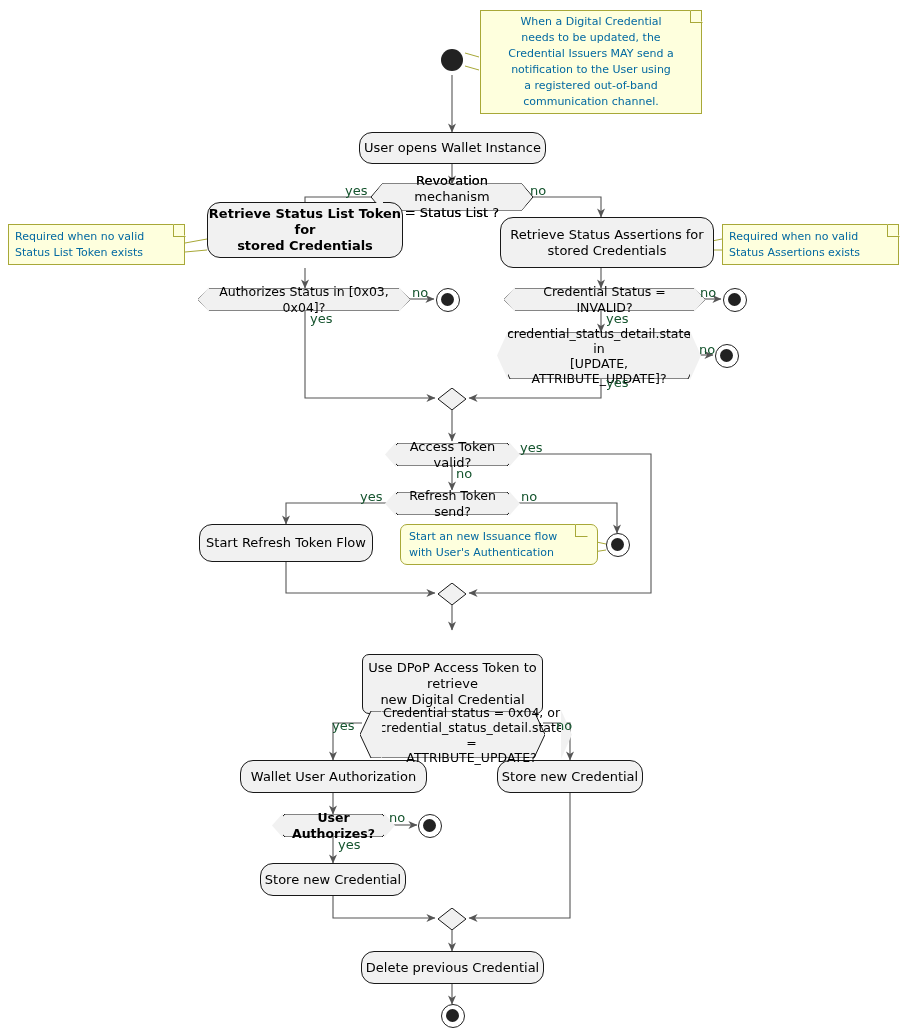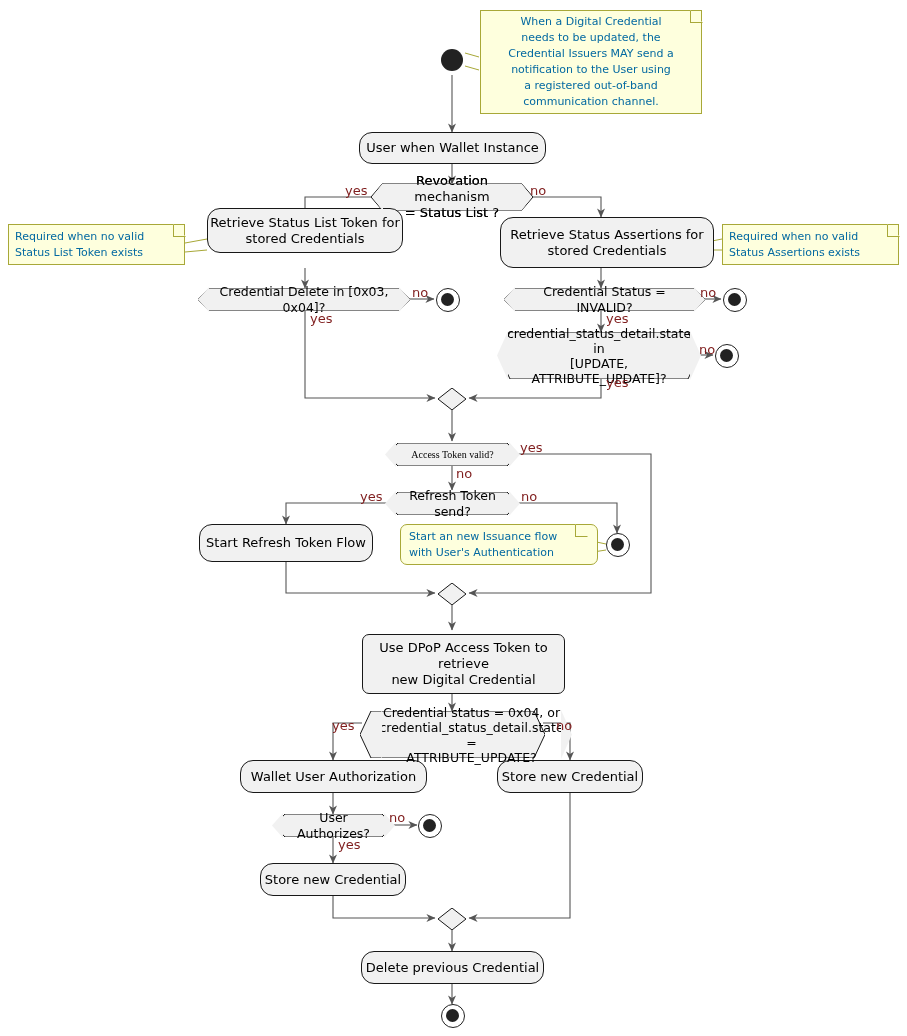--- a/index.html
+++ b/index.html
@@ -106,21 +106,21 @@
     width: 12px; height: 12px;
     background: #FEFFDD;
     border-left: 1px solid #A8A838;
     border-bottom: 1px solid #A8A838;
     z-index: 5;
   }
   .edge-label {
     position: absolute;
     font-size: 13px;
     line-height: 14px;
-    color: #7f1d1d;
+    color: #14532d;
     z-index: 4;
     white-space: nowrap;
   }
   .bullet {
     position: absolute;
     z-index: 3;
   }
 </style>
 </head>
 <body>
@@ -207,51 +207,51 @@
   <div class="bullet" style="left:441px; top:49px; width:22px; height:22px; background:#222222; border-radius:50%;"></div>
 
   <div class="note" style="left:480px; top:10px; width:222px; height:104px; padding:4px 8px 4px 8px;">When a Digital Credential
 needs to be updated, the
 Credential Issuers MAY send a
 notification to the User using
 a registered out-of-band
 communication channel.</div>
   <div class="note-fold" style="left:690px; top:10px; transform: rotate(0deg); clip-path: polygon(0 0, 100% 100%, 0 100%); background:#FEFFDD; border:none; border-left:1px solid #A8A838; border-bottom:1px solid #A8A838;"></div>
 
-  <div class="node" style="left:359px; top:132px; width:187px; height:32px;">User when Wallet Instance</div>
+  <div class="node" style="left:359px; top:132px; width:187px; height:32px;">User opens Wallet Instance</div>
 
   <div class="diamond-node" style="left:383px; top:184px; width:138px; height:26px;">Revocation mechanism
 = Status List ?</div>
   <svg class="dcap" style="left:371px; top:183px;" width="162" height="28">
     <polygon points="12,0 150,0 162,14 150,28 12,28 0,14" fill="#F1F1F1" stroke="#181818" stroke-width="1"></polygon>
   </svg>
   <div class="diamond-node" style="left:383px; top:184px; width:138px; height:26px; border:none; background:transparent; z-index:4;">Revocation mechanism
 = Status List ?</div>
 
   <div class="edge-label" style="left:345px; top:184px;">yes</div>
   <div class="edge-label" style="left:530px; top:184px;">no</div>
 
-  <div class="node" style="left:207px; top:208px; width:196px; height:45px;">Retrieve Status List Token for
+  <div class="node" style="left:207px; top:202px; width:196px; height:56px;font-weight:bold;">Retrieve Status List Token for
 stored Credentials</div>
 
   <div class="note left-align" style="left:8px; top:224px; width:177px; height:41px; padding:3px 8px 3px 6px;">Required when no valid
 Status List Token exists</div>
   <div class="note-fold" style="left:173px; top:224px; clip-path: polygon(0 0, 100% 100%, 0 100%);"></div>
 
   <div class="node" style="left:500px; top:217px; width:214px; height:51px;">Retrieve Status Assertions for
 stored Credentials</div>
 
   <div class="note left-align" style="left:722px; top:224px; width:177px; height:41px; padding:3px 8px 3px 6px;">Required when no valid
 Status Assertions exists</div>
   <div class="note-fold" style="left:887px; top:224px; clip-path: polygon(0 0, 100% 100%, 0 100%);"></div>
 
   <svg class="dcap" style="left:198px; top:288px;" width="212" height="23">
     <polygon points="11,0 201,0 212,11.5 201,23 11,23 0,11.5" fill="#F1F1F1" stroke="#181818" stroke-width="1"></polygon>
   </svg>
-  <div class="diamond-node" style="left:209px; top:288px; width:190px; height:23px; border:none; background:transparent; z-index:4; font-size:12.5px;">Credential Delete in [0x03, 0x04]?</div>
+  <div class="diamond-node" style="left:209px; top:288px; width:190px; height:23px; border:none; background:transparent; z-index:4; font-size:12.5px;">Authorizes Status in [0x03, 0x04]?</div>
   <div class="edge-label" style="left:412px; top:286px;">no</div>
   <div class="edge-label" style="left:310px; top:312px;">yes</div>
 
   <div class="bullet" style="left:436px; top:288px; width:22px; height:22px; border:1.5px solid #222222; border-radius:50%; background:#FFFFFF;"></div>
   <div class="bullet" style="left:441px; top:293px; width:13px; height:13px; background:#222222; border-radius:50%;"></div>
 
   <svg class="dcap" style="left:504px; top:288px;" width="201" height="23">
     <polygon points="11,0 190,0 201,11.5 190,23 11,23 0,11.5" fill="#F1F1F1" stroke="#181818" stroke-width="1"></polygon>
   </svg>
   <div class="diamond-node" style="left:515px; top:288px; width:179px; height:23px; border:none; background:transparent; z-index:4; font-size:12.5px;text-align:center;">Credential Status = INVALID?</div>
@@ -273,21 +273,21 @@
   <div class="bullet" style="left:715px; top:344px; width:22px; height:22px; border:1.5px solid #222222; border-radius:50%; background:#FFFFFF;"></div>
   <div class="bullet" style="left:720px; top:349px; width:13px; height:13px; background:#222222; border-radius:50%;"></div>
 
   <svg class="dcap" style="left:438px; top:388px;" width="28" height="22">
     <polygon points="14,0 28,11 14,22 0,11" fill="#F1F1F1" stroke="#181818" stroke-width="1"></polygon>
   </svg>
 
   <svg class="dcap" style="left:387px; top:443px;" width="131" height="23">
     <polygon points="11,0 120,0 131,11.5 120,23 11,23 0,11.5" fill="#F1F1F1" stroke="#181818" stroke-width="1"></polygon>
   </svg>
-  <div class="diamond-node" style="left:396px; top:443px; width:113px; height:23px; border:none; background:transparent; z-index:4; font-size:10px;font-family:Liberation Serif, serif;">Access Token valid?</div>
+  <div class="diamond-node" style="left:396px; top:443px; width:113px; height:23px; border:none; background:transparent; z-index:4; font-size:13px;">Access Token valid?</div>
   <div class="edge-label" style="left:520px; top:441px;">yes</div>
   <div class="edge-label" style="left:456px; top:467px;">no</div>
 
   <svg class="dcap" style="left:387px; top:492px;" width="131" height="23">
     <polygon points="11,0 120,0 131,11.5 120,23 11,23 0,11.5" fill="#F1F1F1" stroke="#181818" stroke-width="1"></polygon>
   </svg>
   <div class="diamond-node" style="left:396px; top:492px; width:113px; height:23px; border:none; background:transparent; z-index:4; font-size:12.5px;">Refresh Token send?</div>
   <div class="edge-label" style="left:360px; top:490px;">yes</div>
   <div class="edge-label" style="left:521px; top:490px;">no</div>
 
@@ -297,41 +297,41 @@
 with User's Authentication</div>
   <div class="note-fold" style="left:575px; top:524px; clip-path: polygon(0 0, 100% 100%, 0 100%);"></div>
 
   <div class="bullet" style="left:606px; top:533px; width:22px; height:22px; border:1.5px solid #222222; border-radius:50%; background:#FFFFFF; z-index:6;"></div>
   <div class="bullet" style="left:611px; top:538px; width:13px; height:13px; background:#222222; border-radius:50%; z-index:6;"></div>
 
   <svg class="dcap" style="left:438px; top:583px;" width="28" height="22">
     <polygon points="14,0 28,11 14,22 0,11" fill="#F1F1F1" stroke="#181818" stroke-width="1"></polygon>
   </svg>
 
-  <div class="node" style="left:362px; top:634px; width:203px; height:60px;border-radius:7px;">Use DPoP Access Token to
+  <div class="node" style="left:362px; top:654px; width:181px; height:60px;border-radius:7px;">Use DPoP Access Token to
 retrieve
 new Digital Credential</div>
 
   <svg class="dcap" style="left:360px; top:711px;" width="185" height="47">
     <polygon points="11,0 174,0 185,23.5 174,47 11,47 0,23.5" fill="#F1F1F1" stroke="#181818" stroke-width="1"></polygon>
   </svg>
   <div class="diamond-node" style="left:382px; top:711px; width:179px; height:47px; border:none; background:transparent; z-index:4; font-size:12.5px; line-height:15px;text-align:center;">Credential status = 0x04, or
 credential_status_detail.state =
 ATTRIBUTE_UPDATE?</div>
   <div class="edge-label" style="left:332px; top:719px;">yes</div>
   <div class="edge-label" style="left:556px; top:719px;">no</div>
 
   <div class="node" style="left:240px; top:760px; width:187px; height:33px;">Wallet User Authorization</div>
 
   <div class="node" style="left:497px; top:760px; width:146px; height:33px;">Store new Credential</div>
 
   <svg class="dcap" style="left:274px; top:814px;" width="119" height="23">
     <polygon points="11,0 108,0 119,11.5 108,23 11,23 0,11.5" fill="#F1F1F1" stroke="#181818" stroke-width="1"></polygon>
   </svg>
-  <div class="diamond-node" style="left:283px; top:814px; width:101px; height:23px; border:none; background:transparent; z-index:4; font-size:12.5px;">User Authorizes?</div>
+  <div class="diamond-node" style="left:283px; top:814px; width:101px; height:23px; border:none; background:transparent; z-index:4; font-size:12.5px;font-weight:bold;">User Authorizes?</div>
   <div class="edge-label" style="left:389px; top:811px;">no</div>
   <div class="edge-label" style="left:338px; top:838px;">yes</div>
 
   <div class="bullet" style="left:418px; top:814px; width:22px; height:22px; border:1.5px solid #222222; border-radius:50%; background:#FFFFFF;"></div>
   <div class="bullet" style="left:423px; top:819px; width:13px; height:13px; background:#222222; border-radius:50%;"></div>
 
   <div class="node" style="left:260px; top:863px; width:146px; height:33px;">Store new Credential</div>
 
   <svg class="dcap" style="left:438px; top:908px;" width="28" height="22">
     <polygon points="14,0 28,11 14,22 0,11" fill="#F1F1F1" stroke="#181818" stroke-width="1"></polygon>

